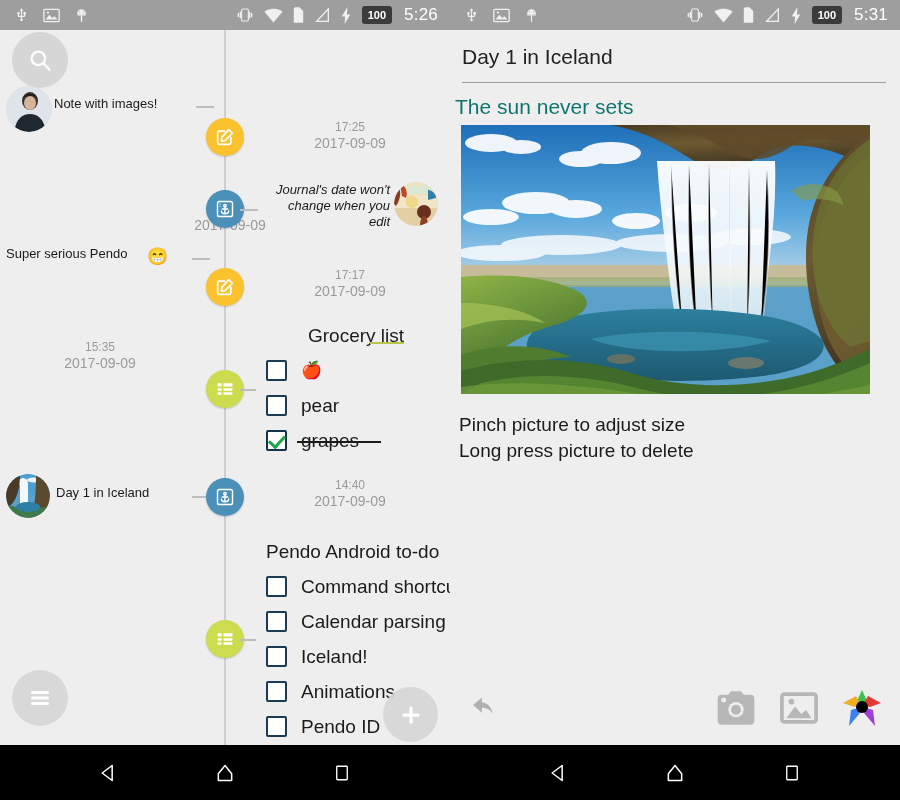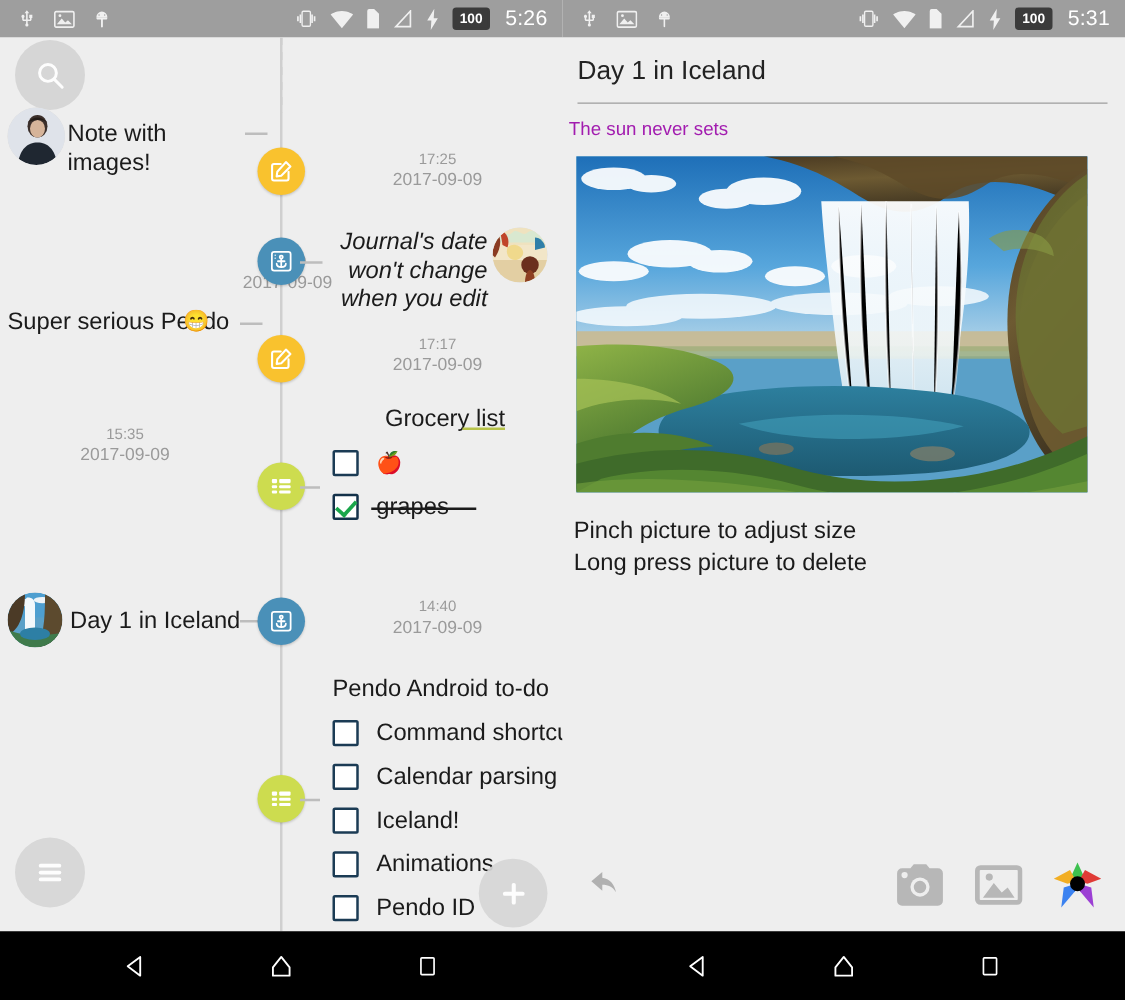--- a/index.html
+++ b/index.html
@@ -44,21 +44,21 @@
     box-shadow:0 1px 2px rgba(0,0,0,.18);
   }
   .node svg{display:block;}
   .connector{position:absolute;height:2px;background:#bdbdbd;}
 
   .stamp{position:absolute;text-align:center;color:#9a9a9a;line-height:1.25;}
   .stamp .t{font-size:12px;display:block;}
   .stamp .d{font-size:14px;display:block;}
 
   .entry-title{
-    position:absolute;font-size:19px;color:#1b1b1b;line-height:1.22;
+    position:absolute;font-size:13px;color:#1b1b1b;line-height:1.22;
   }
   .entry-title.right{text-align:right;font-style:italic;}
   .avatar{
     position:absolute;border-radius:50%;overflow:hidden;
     background:#dcdcdc;
   }
   .avatar svg{display:block;}
 
   
   .checklist{position:absolute;}
@@ -85,21 +85,21 @@
     position:absolute;border-radius:50%;background:#d7d7d7;
     display:flex;align-items:center;justify-content:center;opacity:.92;
   }
   .fab.search{background:#d4d4d4;}
 
   
   .ed-title{
     position:absolute;left:462px;top:45px;font-size:21px;color:#222;
   }
   .ed-rule{position:absolute;left:462px;top:82px;width:424px;height:1px;background:#9d9d9d;}
-  .ed-sub{position:absolute;left:455px;top:95px;font-size:15px;color:#a21caf;}
+  .ed-sub{position:absolute;left:455px;top:95px;font-size:21px;color:#0f766e;}
   .ed-photo{
     position:absolute;left:461px;top:125px;width:409px;height:269px;overflow:hidden;
     background:#5aa0c8;
   }
   .ed-body{
     position:absolute;left:459px;top:412px;font-size:19px;color:#1b1b1b;line-height:1.38;
   }
   .ed-toolbar{
     position:absolute;left:450px;top:680px;width:450px;height:60px;
     display:flex;align-items:center;
@@ -300,20 +300,24 @@
           <rect x="10" y="16" width="11" height="3" rx="1"></rect>
         </svg>
     </div>
     <div class="connector" style="left:240px;top:359px;width:16px;"></div>
 
     <div class="checklist" style="left:266px;top:295px;width:180px;">
       <div class="cl-head">Grocery list</div>
       <div class="cl-row">
         <div class="cbox"></div>
         <div class="cl-label" style="font-size:17px;">🍎</div>
+      </div>
+      <div class="cl-row">
+        <div class="cbox"></div>
+        <div class="cl-label">pear</div>
       </div>
       <div class="cl-row">
         <div class="cbox checked"></div>
         <div class="cl-label done">grapes</div>
         <div class="strike-tail" style="left:104px;top:17px;width:34px;background:#b8c44a;"></div>
       </div>
     </div>
 
     <div class="avatar" style="left:6px;top:444px;width:44px;height:44px;">
       <svg viewBox="0 0 44 44" width="44" height="44">

